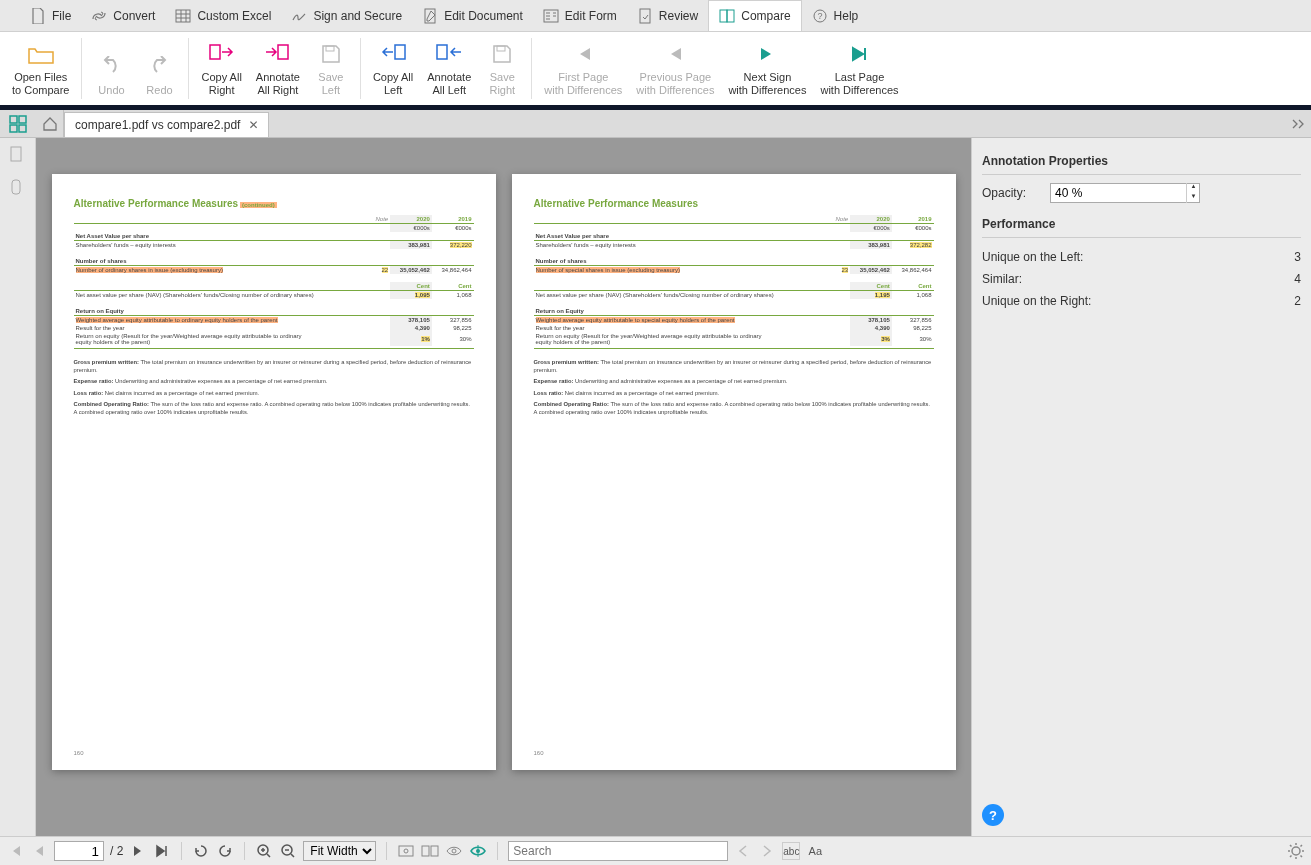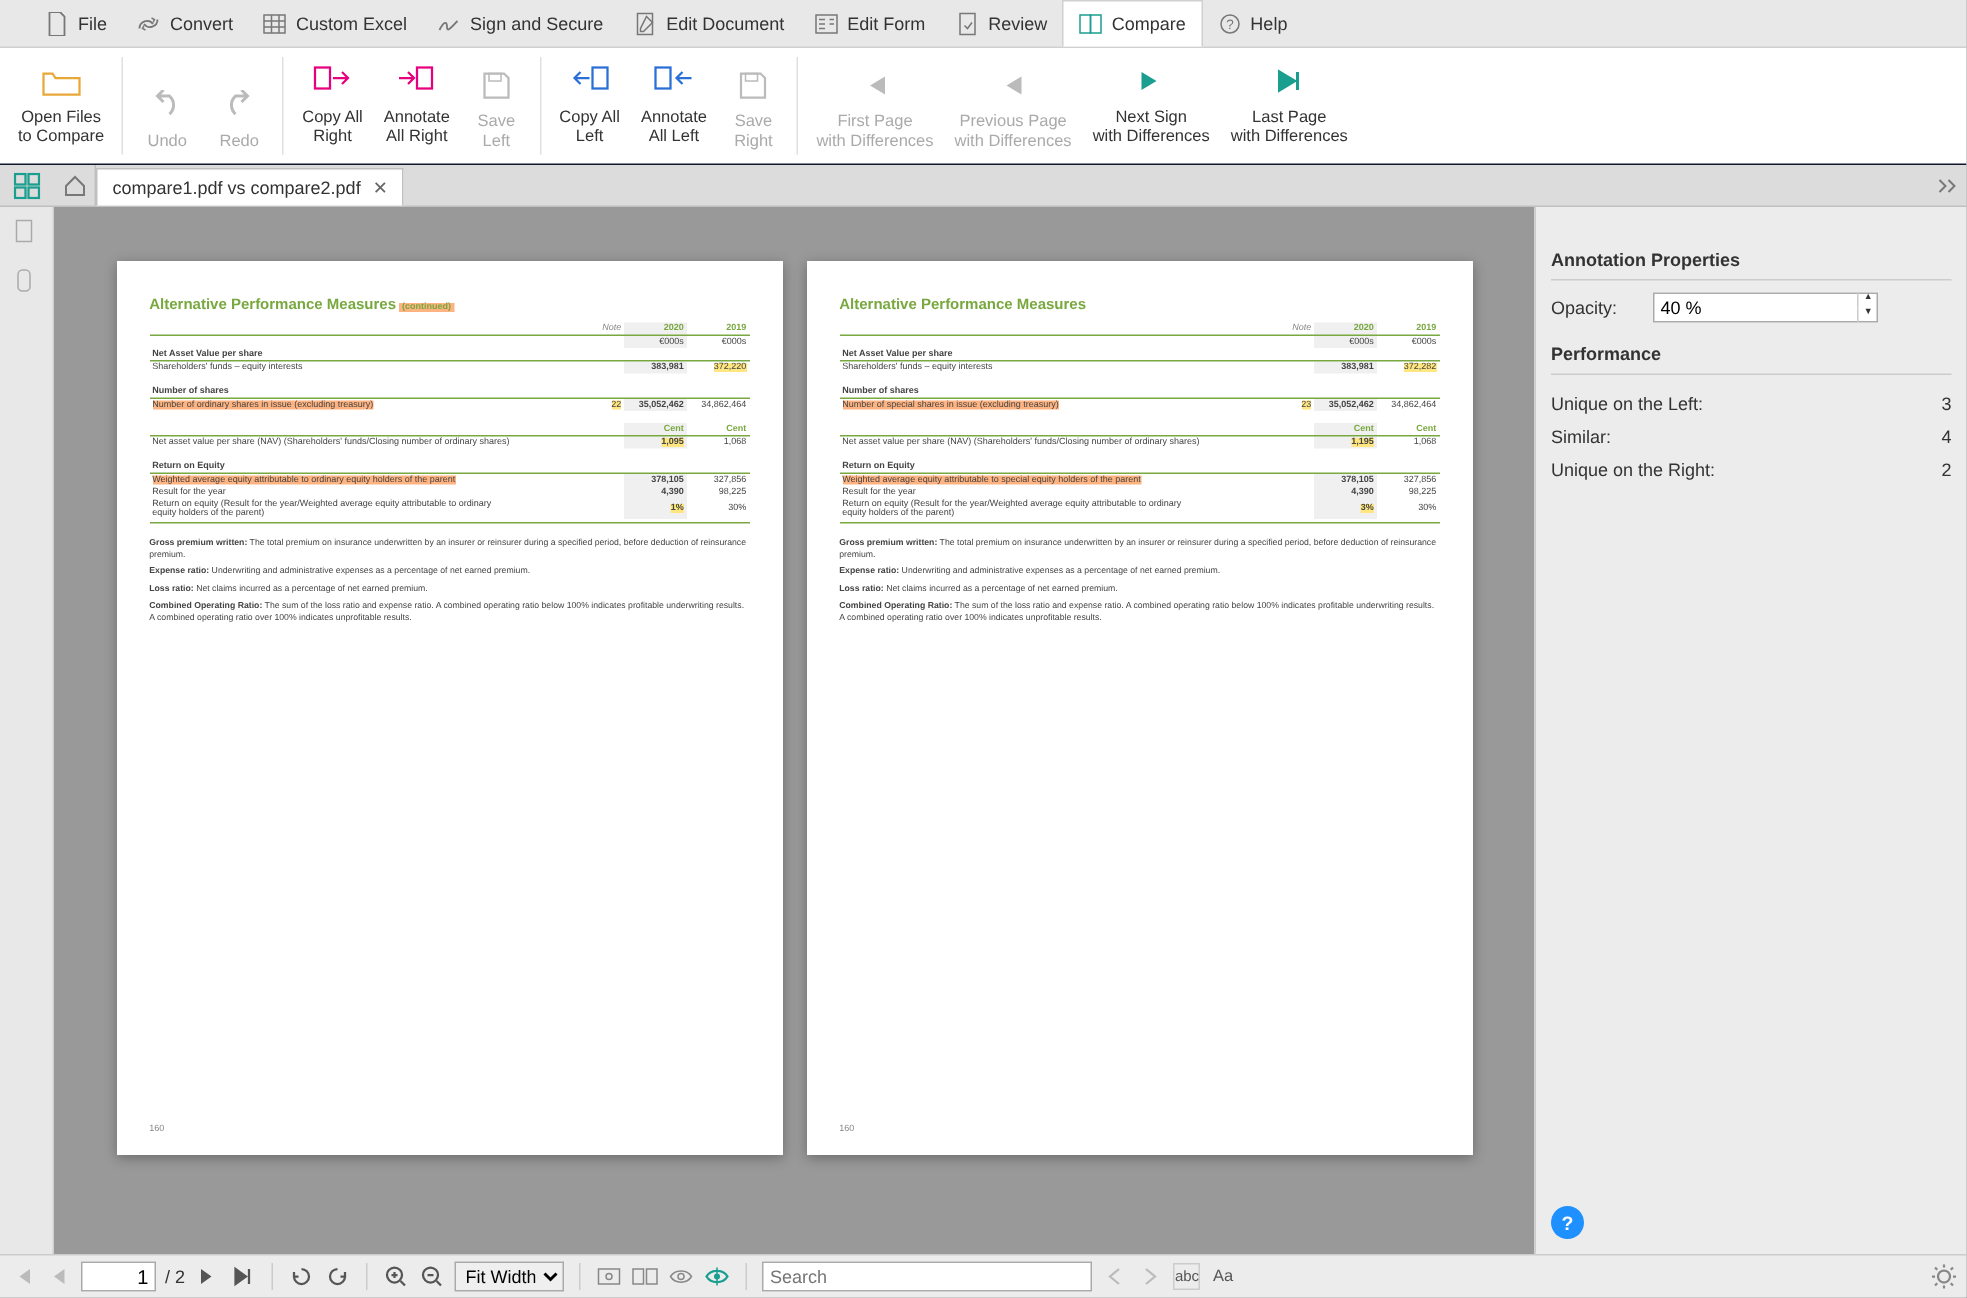--- a/index.html
+++ b/index.html
@@ -5,21 +5,21 @@
 * { box-sizing: border-box; margin: 0; padding: 0; font-family: "Segoe UI", Tahoma, sans-serif; }
 body { width: 1311px; height: 865px; background: #e8e8e8; overflow: hidden; font-size: 12px; color: #333; }
 
 
 .menubar { height: 32px; background: #e8e8e8; display: flex; align-items: stretch; border-bottom: 1px solid #d0d0d0; padding-left: 20px; }
 .menu-item { display: flex; align-items: center; padding: 0 10px; gap: 6px; cursor: pointer; }
 .menu-item.active { background: #fff; border: 1px solid #d0d0d0; border-bottom: none; }
 .menu-icon { width: 16px; height: 16px; display: flex; align-items: center; justify-content: center; }
 
 
-.ribbon { height: 78px; background: #fff; display: flex; align-items: stretch; border-bottom: 1px solid #0f172a; }
+.ribbon { height: 78px; background: #fff; display: flex; align-items: stretch; border-bottom: 5px solid #0f172a; }
 .ribbon-group { display: flex; align-items: stretch; padding: 4px 6px; gap: 2px; position: relative; }
 .ribbon-sep { width: 1px; background: #e0e0e0; margin: 6px 0; }
 .ribbon-btn { display: flex; flex-direction: column; align-items: center; justify-content: flex-start; padding: 4px 6px; min-width: 46px; cursor: pointer; font-size: 11px; line-height: 13px; text-align: center; color: #333; }
 .ribbon-btn.disabled { color: #aaa; justify-content: flex-end; }
 .ribbon-icon { width: 28px; height: 28px; margin-bottom: 4px; display: flex; align-items: center; justify-content: center; }
 
 
 .tabbar { height: 28px; background: #dcdcdc; display: flex; align-items: stretch; border-bottom: 1px solid #c0c0c0; }
 .left-rail-top { width: 36px; display: flex; align-items: center; justify-content: center; }
 .tab-home { width: 28px; display: flex; align-items: center; justify-content: center; border-right: 1px solid #c0c0c0; cursor:pointer; }
@@ -43,21 +43,21 @@
 .ptable .sect td { border-bottom:1px solid #78a83f; font-weight:bold; }
 .col2020 { background:#f0f0f0; }
 .hl-o { background:#ffb380; }
 .hl-y { background:#ffe680; }
 .glos { margin-top:10px; font-size:5.8px; line-height:1.3;}
 .glos p { margin-bottom:4px; }
 .glos b { font-weight:bold; }
 .pgnum { position:absolute; bottom:14px; left:22px; font-size:6px; color:#888;}
 
 
-.rpanel { width: 288px; background:#ececec; border-left:1px solid #ccc; padding:22px 10px 10px; font-size:12px; display:flex; flex-direction:column;}
+.rpanel { width: 340px; background:#ececec; border-left:1px solid #ccc; padding:10px 10px 10px; font-size:12px; display:flex; flex-direction:column;}
 .rpanel .sect-title { font-weight:bold; padding:6px 0; border-bottom:1px solid #ccc; margin-bottom:8px;}
 .prop-row { display:flex; align-items:center; margin-bottom:8px; gap:8px;}
 .prop-row label { flex:0 0 60px;}
 .color-sw { width:150px; height:18px; background:#ff0000; border:1px solid #999; cursor:pointer;}
 .op-input { width:150px; height:20px; border:1px solid #aaa; padding:0 18px 0 4px; font-size:12px; position:relative;}
 .spin { position:absolute; right:0; top:0; width:14px; height:100%; display:flex; flex-direction:column;}
 .spin div { flex:1; font-size:6px; text-align:center; cursor:pointer; border-left:1px solid #ccc;}
 .stat-row { display:flex; justify-content:space-between; padding:4px 0;}
 .help-bubble { margin-top:auto; width:22px; height:22px; border-radius:50%; background:#1e90ff; color:#fff; display:flex; align-items:center; justify-content:center; font-weight:bold; font-size:13px; cursor:pointer; align-self:flex-start;}
 

